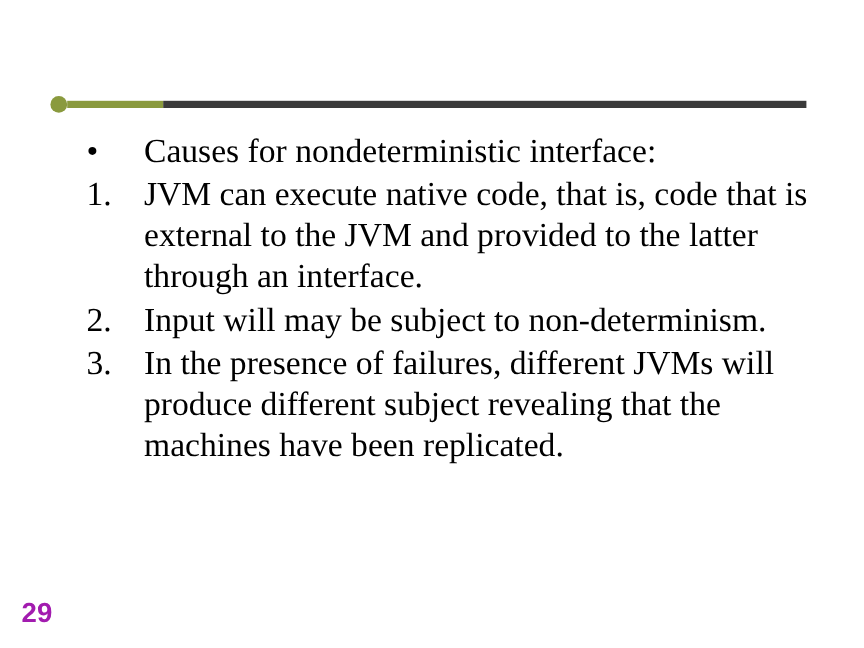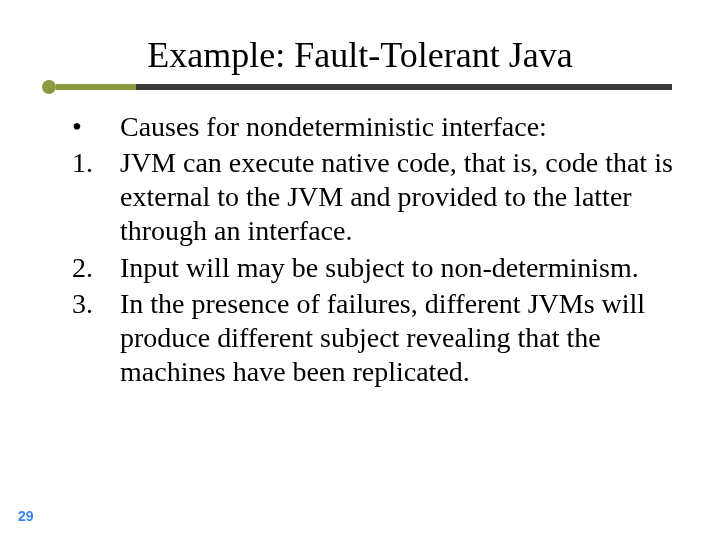--- a/index.html
+++ b/index.html
@@ -6,27 +6,26 @@
   .slide{position:relative;width:720px;height:540px}
   .title{position:absolute;top:34px;left:0;width:720px;text-align:center;font-size:36px;font-weight:400}
   .underline{position:absolute;top:84px;left:42px;width:630px;height:6px}
   .underline .dot{position:absolute;left:0;top:-4px;width:14px;height:14px;border-radius:50%;background:#8a9a3e}
   .underline .bar1{position:absolute;left:14px;top:0;height:6px;width:80px;background:#8a9a3e}
   .underline .bar2{position:absolute;left:94px;top:0;height:6px;width:536px;background:#3a3a3a}
   .content{position:absolute;top:110px;left:72px;width:610px;font-size:28px;line-height:1.22}
   .row{display:flex;margin-bottom:2px}
   .marker{width:48px;flex:0 0 48px;text-align:left}
   .txt{flex:1}
-  .pagenum{position:absolute;left:18px;bottom:16px;font-family:Arial,Helvetica,sans-serif;font-size:14px;color:#3b82f6;font-weight:bold}
+  .pagenum{position:absolute;left:18px;bottom:16px;font-family:Arial,Helvetica,sans-serif;font-size:23px;color:#a21caf;font-weight:bold}
 </style>
 </head>
 <body>
 
 <div class="slide">
-  <div class="title">Example: Fault-Tolerant Java</div>
   <div class="underline">
     <div class="dot"></div>
     <div class="bar1"></div>
     <div class="bar2"></div>
   </div>
   <div class="content">
     <div class="row">
       <div class="marker">•</div>
       <div class="txt">Causes for nondeterministic interface:</div>
     </div>

